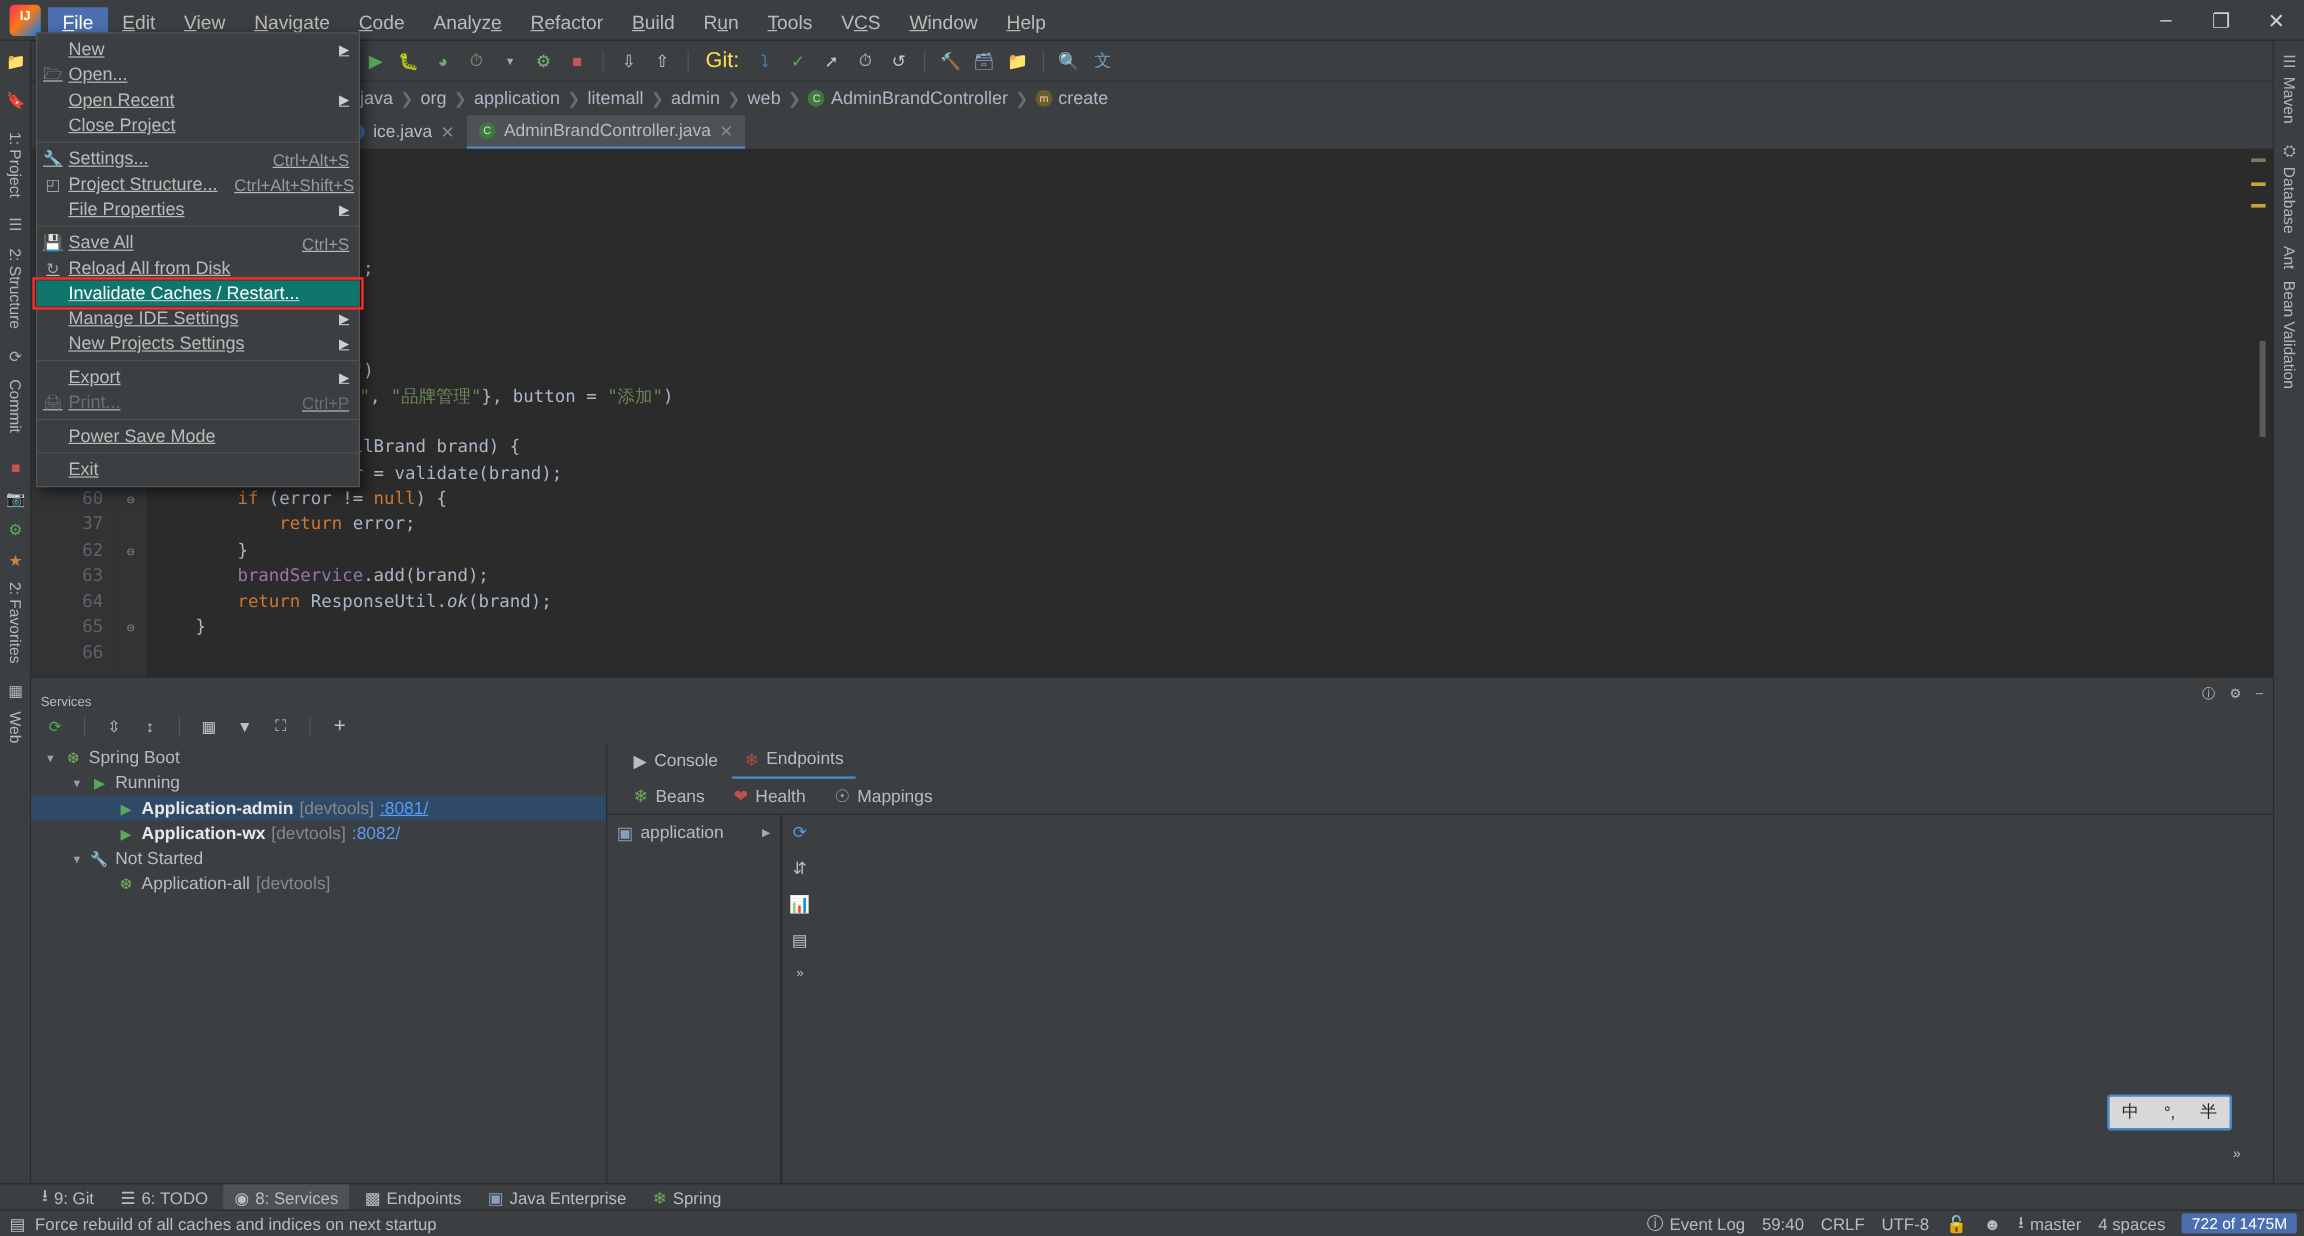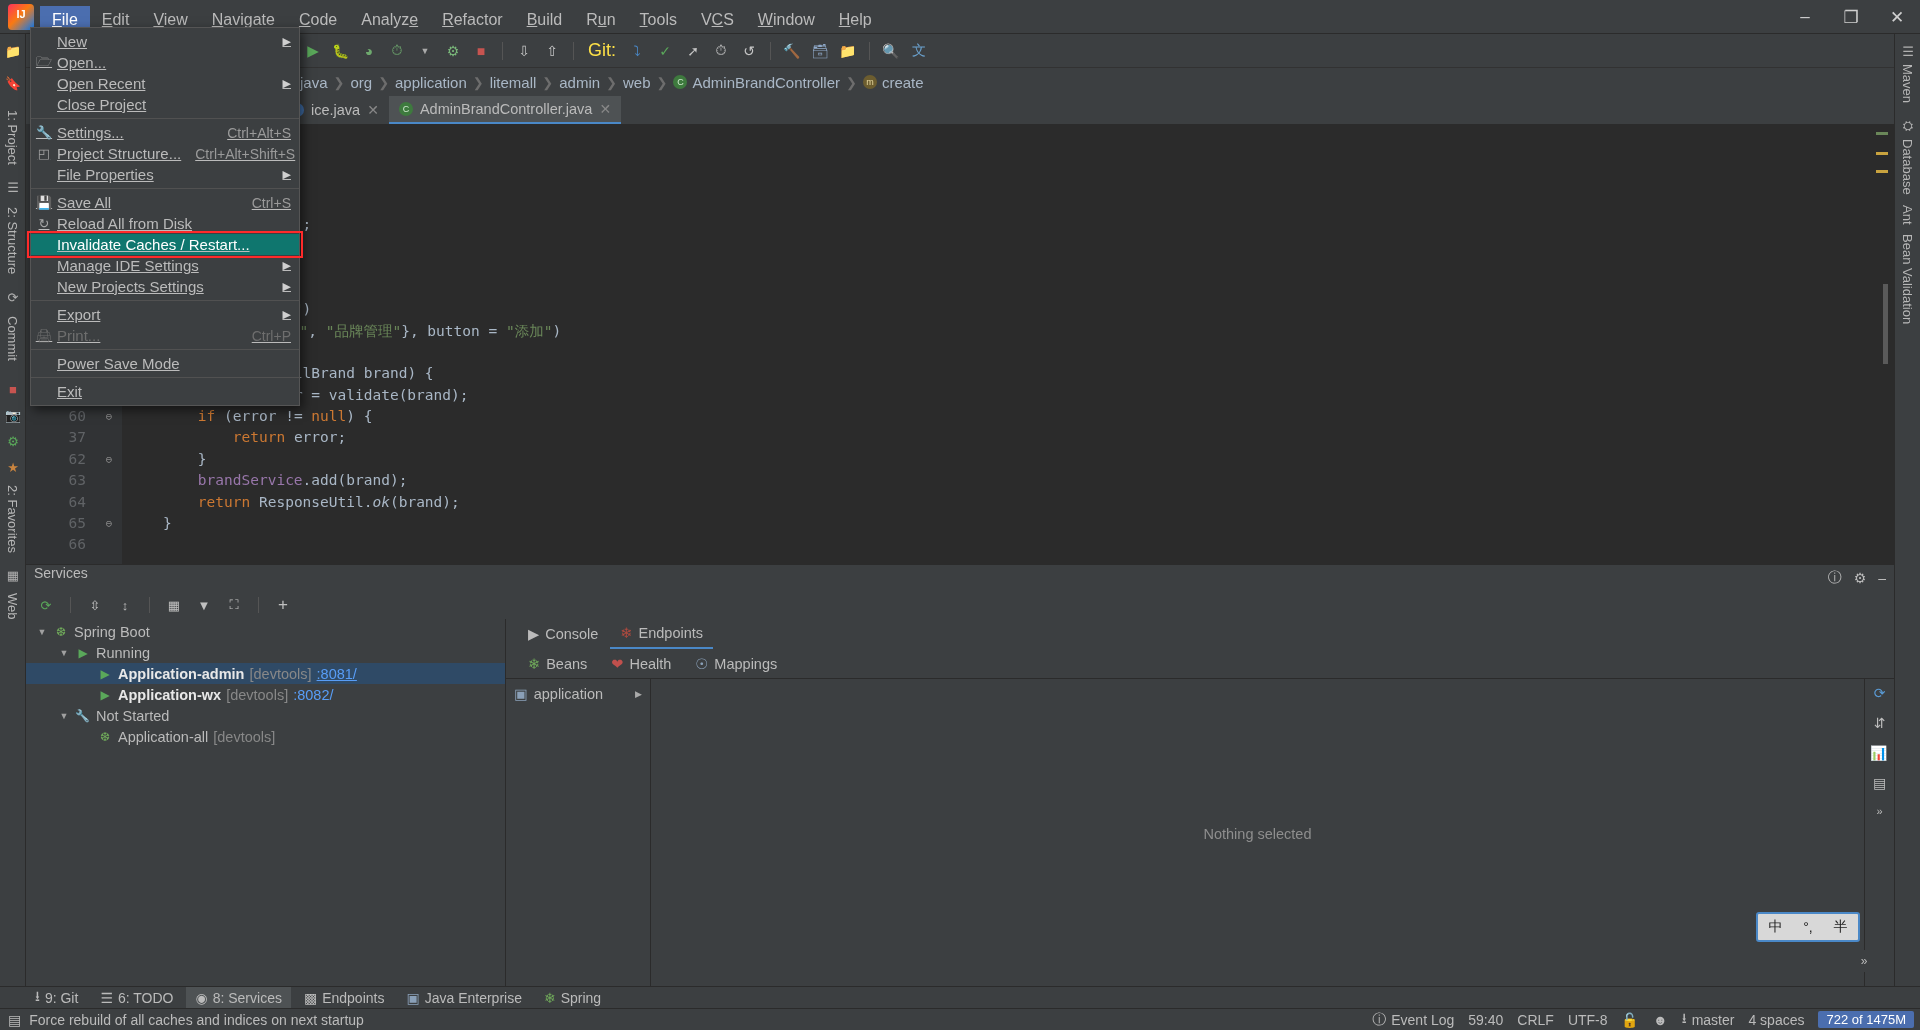--- a/index.html
+++ b/index.html
@@ -89,21 +89,21 @@
   .menu .row .sub{ color:#cfcfcf; font-size:11px; margin-left:12px; }
   .menu .row.dis .lbl, .menu .row.dis .acc, .menu .row.dis .ic{ color:#6e6e6e; }
   .menu .row.sel{ background:#0f766e; color:#ffffff; }
   .menu .divider{ height:1px; background:#515151; margin:3px 0; }
   .hl-box{ position:absolute; left:-4px; right:-4px; top:-3px; bottom:-3px;
     border:2px solid #ff2a2a; pointer-events:none; }
 
   
   .services{ position:absolute; left:26px; right:26px; top:564px; bottom:42px;
     background:#3c3f41; border-top:1px solid #2b2b2b; }
-  .sv-head{ height:26px; display:flex; align-items:flex-start; padding-left:8px; font-size:14px;
+  .sv-head{ height:26px; display:flex; align-items:flex-end; padding-left:8px; font-size:11px;
     color:#bbbbbb; position:relative;}
   .sv-head .right{position:absolute;right:8px;top:0;height:26px;display:flex;align-items:center;gap:12px;}
   .sv-tools{ height:28px; display:flex; align-items:center; gap:6px; padding-left:8px;}
   .sv-tools .ti{width:24px;height:22px;display:flex;align-items:center;justify-content:center;
     font-size:13px;color:#c0c0c0;}
   .sv-body{ position:absolute; left:0; right:0; top:54px; bottom:0; display:flex; }
   .sv-tree{ width:480px; background:#3c3f41; border-right:1px solid #2b2b2b;
     font-size:14.5px; padding-top:2px; }
   .trow{ display:flex; align-items:center; height:21px; padding-left:10px; gap:5px;
     color:#bbbbbb; white-space:nowrap; }
@@ -523,23 +523,20 @@
           </div>
         </div>
         <div class="sv-cols">
           <div class="sv-c1">
             <div class="r">
               <span style="color:#8aa0b8;">▣</span>
               <span style="flex:1">application</span>
               <span style="font-size:9px;color:#aaa;">▶</span>
             </div>
           </div>
-          <div class="sv-c2">
-            <span>Nothing selected</span>
-          </div>
           <div class="sv-vrail">
             <span class="ri" style="color:#5a9bd5;">⟳</span>
             <span class="ri">⇵</span>
             <span class="ri" style="color:#5a9bd5;">📊</span>
             <span class="ri">▤</span>
             <span class="ri" style="font-size:11px;">»</span>
           </div>
         </div>
       </div>
     </div>

